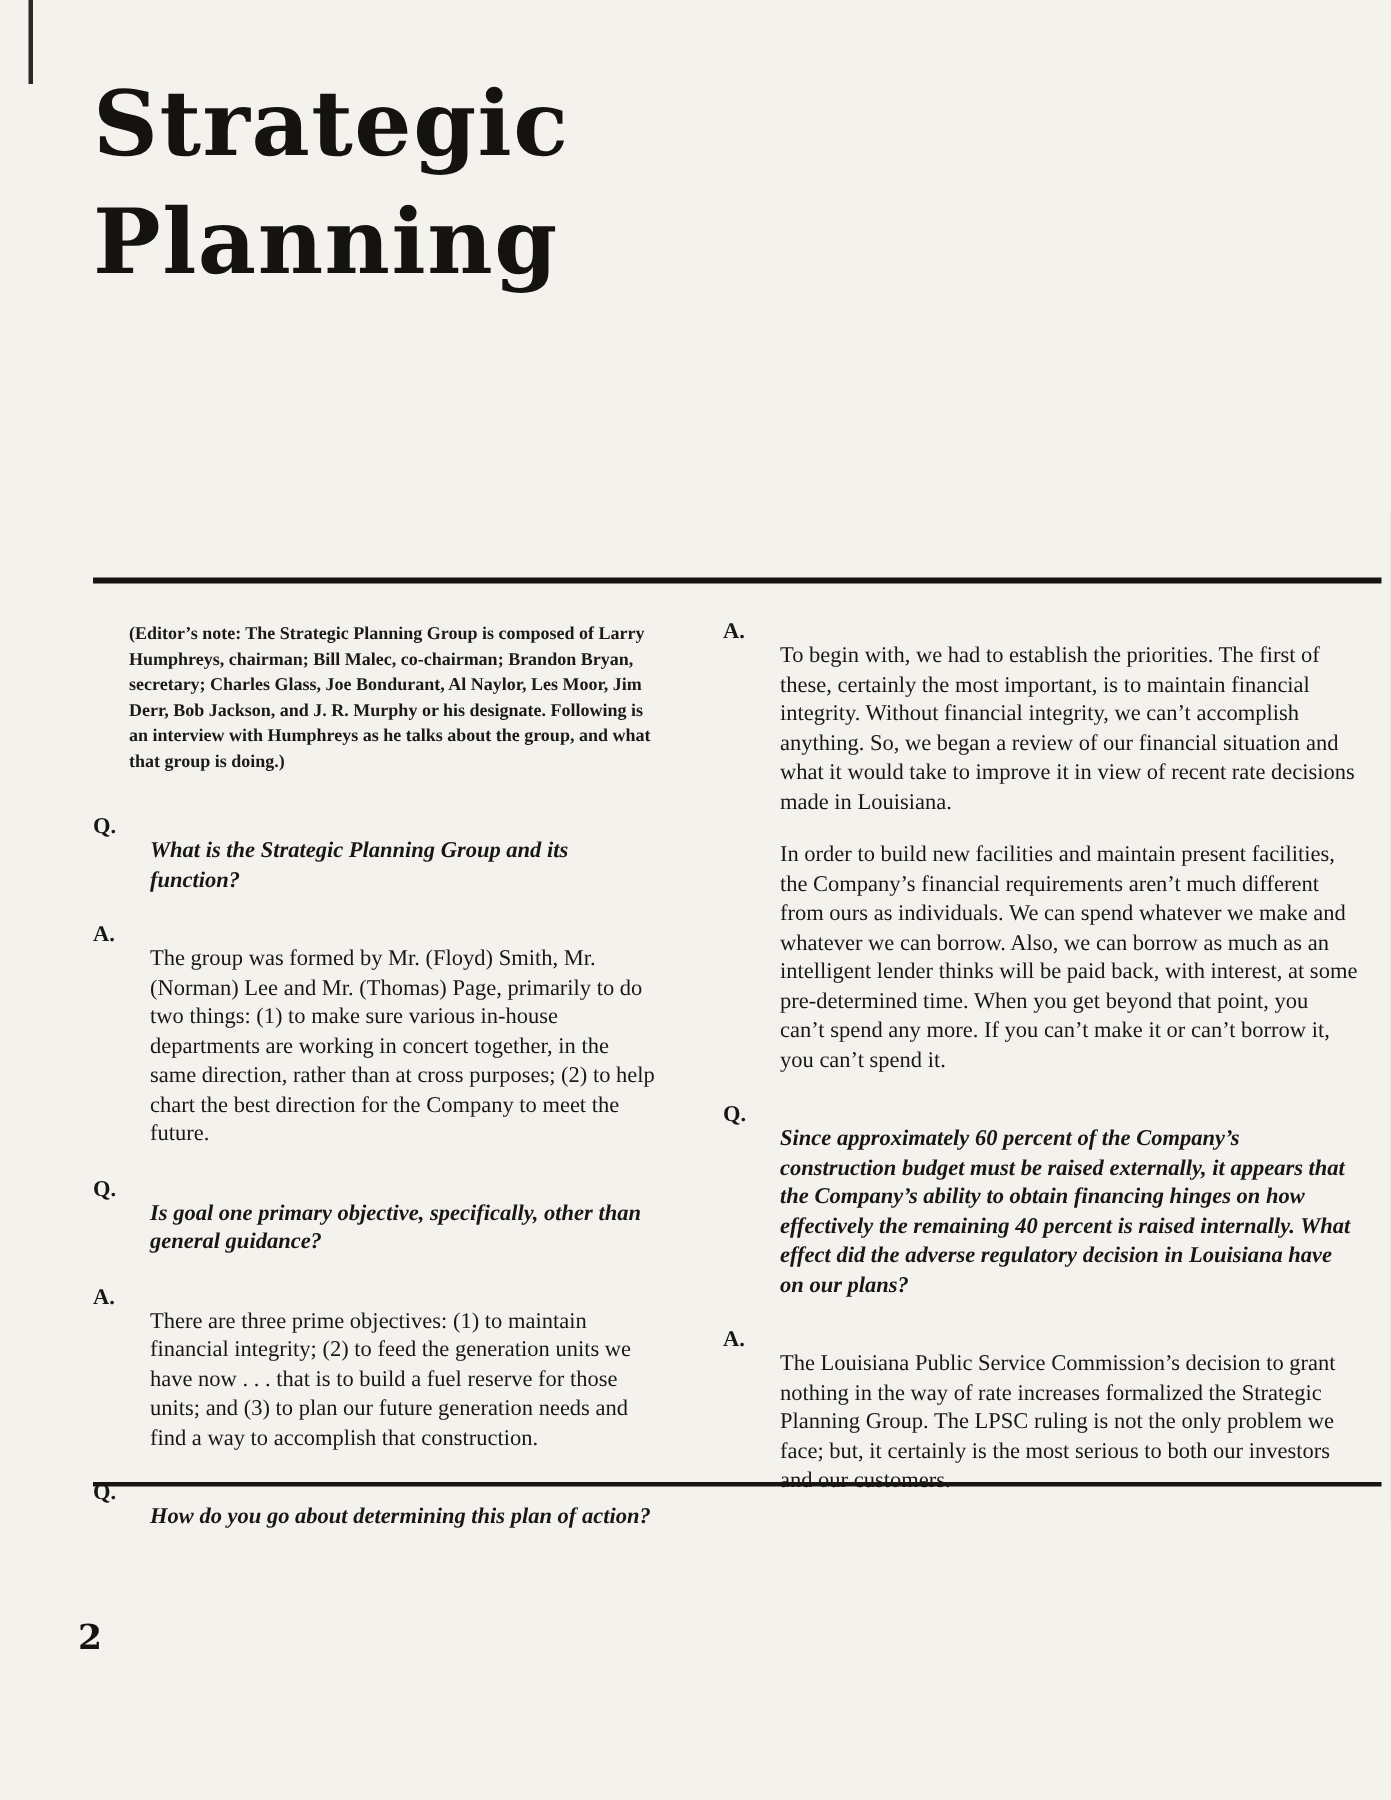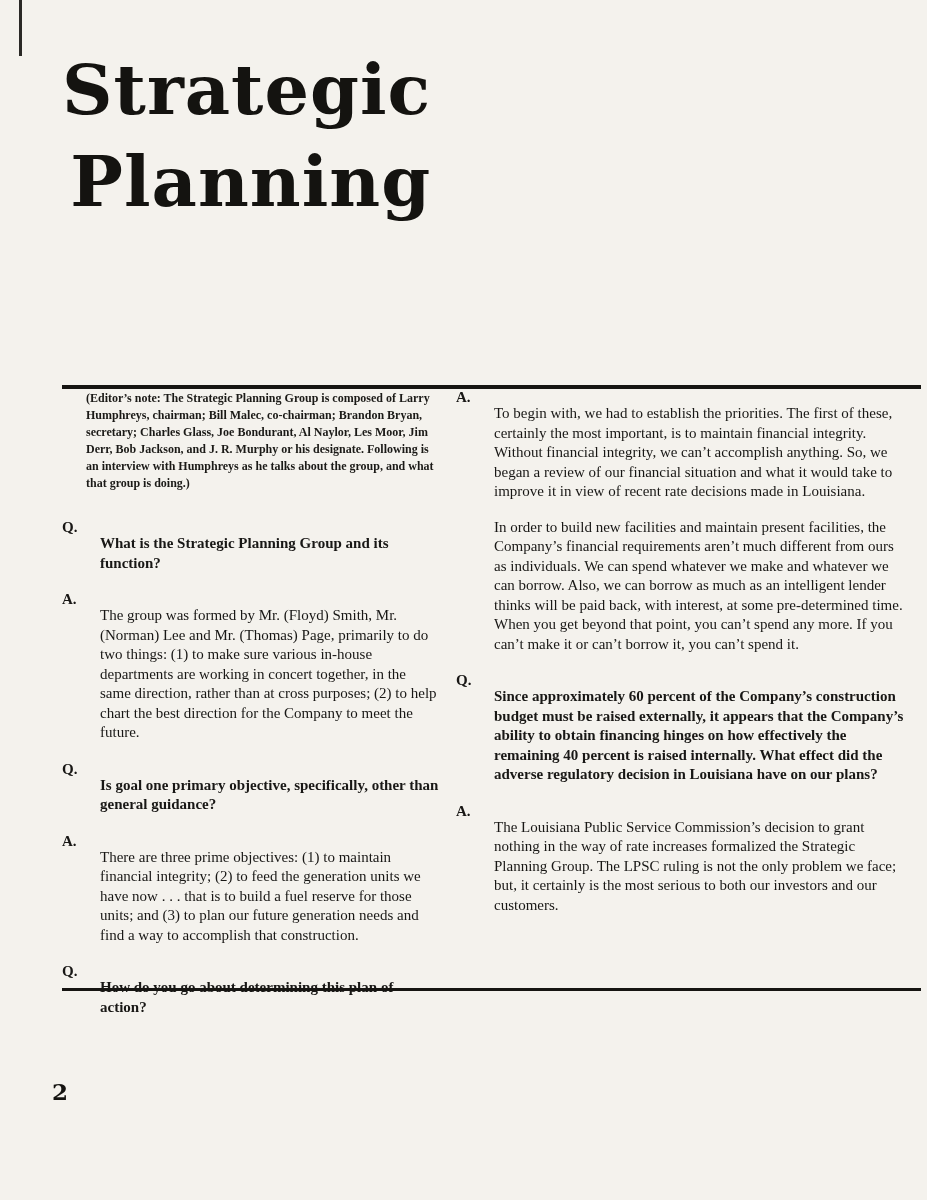--- a/index.html
+++ b/index.html
@@ -24,46 +24,46 @@
     width: 3px;
     height: 56px;
     background: #2a2926;
   }
   .title {
     position: absolute;
     left: 62px;
     top: 44px;
     font-family: "DejaVu Serif", serif;
     font-weight: 700;
-    font-size: 70px;
+    font-size: 60px;
     line-height: 1.31;
     letter-spacing: 1px;
     color: #141310;
-    text-align: right;
   }
   .rule {
     position: absolute;
     left: 62px;
     width: 859px;
     background: #161512;
   }
   .rule-top {
     top: 385px;
     height: 4px;
   }
   .rule-bottom {
     top: 988px;
     height: 3px;
   }
   .content {
     position: absolute;
     left: 62px;
-    top: 388px;
+    top: 412px;
     width: 859px;
     display: flex;
+    gap: 26px;
     justify-content: flex-end;
   }
   .col-left {
     width: 394px;
     flex: 0 0 394px;
   }
   .col-right {
     flex: 1;
   }
   .editor-note {
@@ -85,20 +85,21 @@
     font-weight: 700;
   }
   .qa-text {
     flex: 1;
   }
   .qa-text p {
     margin: 16px;
   }
   .qa.q .qa-text {
     font-weight: 700;
+    font-style: italic;
   }
   .page-number {
     position: absolute;
     left: 52px;
     top: 1078px;
     font-family: "DejaVu Serif", serif;
     font-weight: 700;
     font-size: 23px;
     color: #141310;
   }

